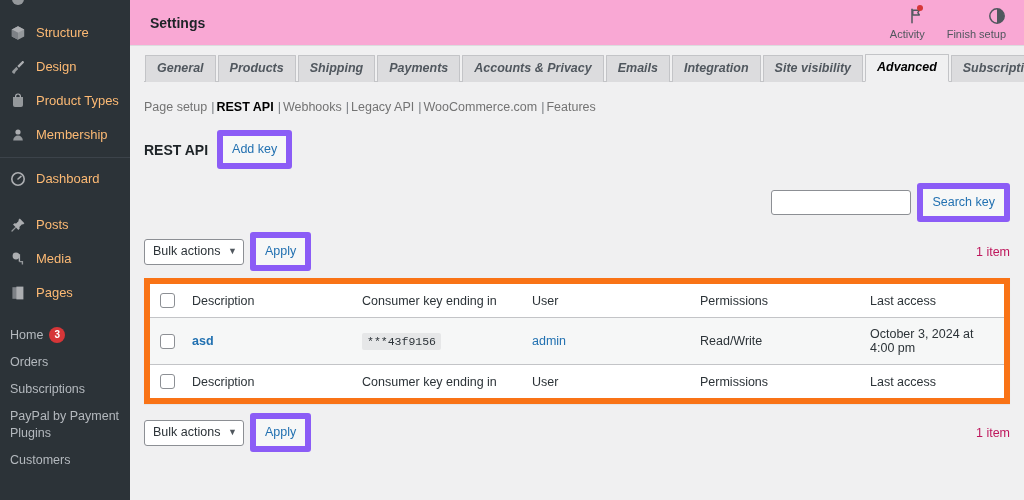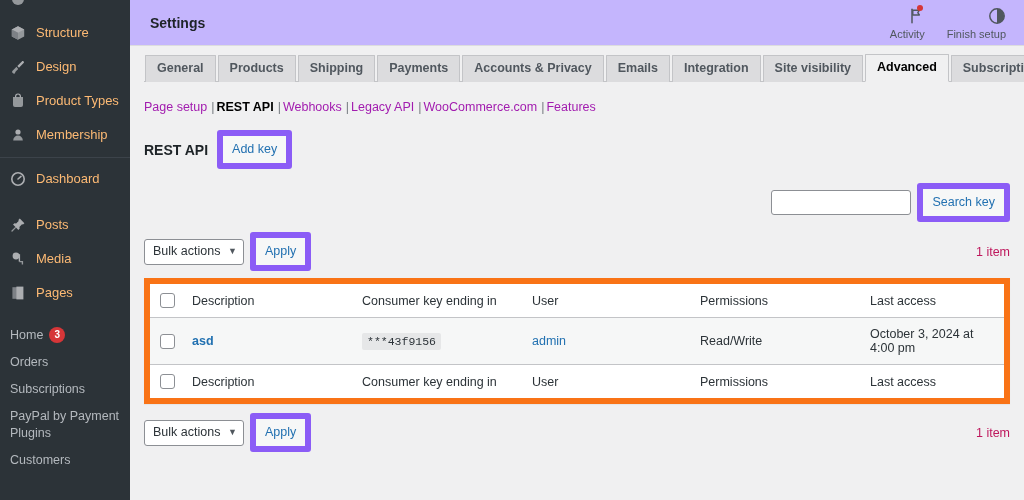--- a/index.html
+++ b/index.html
@@ -116,21 +116,21 @@
 
   
   #main {
     flex: 1;
     background: #f0f0f1;
     position: relative;
     overflow: hidden;
   }
   .wc-header {
     height: 46px;
-    background: #c4b5fd;
+    background: #f9a8d4;
     display: flex;
     align-items: center;
     padding: 0 10px 0 20px;
     border-bottom: 1px solid #dcdcde;
     position: relative;
   }
   .wc-header-title {
     font-size: 14px;
     font-weight: bold;
     color: #1d2327;
@@ -158,20 +158,21 @@
     width: 6px; height: 6px;
     border-radius: 50%;
     background: #d63638;
   }
 
   
   .tabs-wrap {
     padding: 9px 0 0 14px;
     position: relative;
     height: 46px;
+    font-style: italic;
   }
   .tabs {
     display: flex;
     align-items: flex-end;
     border-bottom: 1px solid #c3c4c7;
     height: 27px;
     padding-left: 1px;
   }
   .tab {
     font-size: 12.5px;
@@ -193,21 +194,21 @@
     color: #000;
     border-bottom: 1px solid #f0f0f1;
   }
 
   .subnav {
     padding: 8px 0 0 14px;
     font-size: 12.5px;
     color: #50575e;
     white-space: nowrap;
   }
-  .subnav a { color: #a21caf; text-decoration: none; }
+  .subnav a { color: #737373; text-decoration: none; }
   .subnav .cur { color: #000; font-weight: bold; }
   .subnav .sep { color: #787c82; margin: 0 2px 0 4px; }
 
   .page-head {
     display: flex;
     align-items: center;
     gap: 9px;
     padding: 16px 0 0 14px;
   }
   .page-head h2 {

